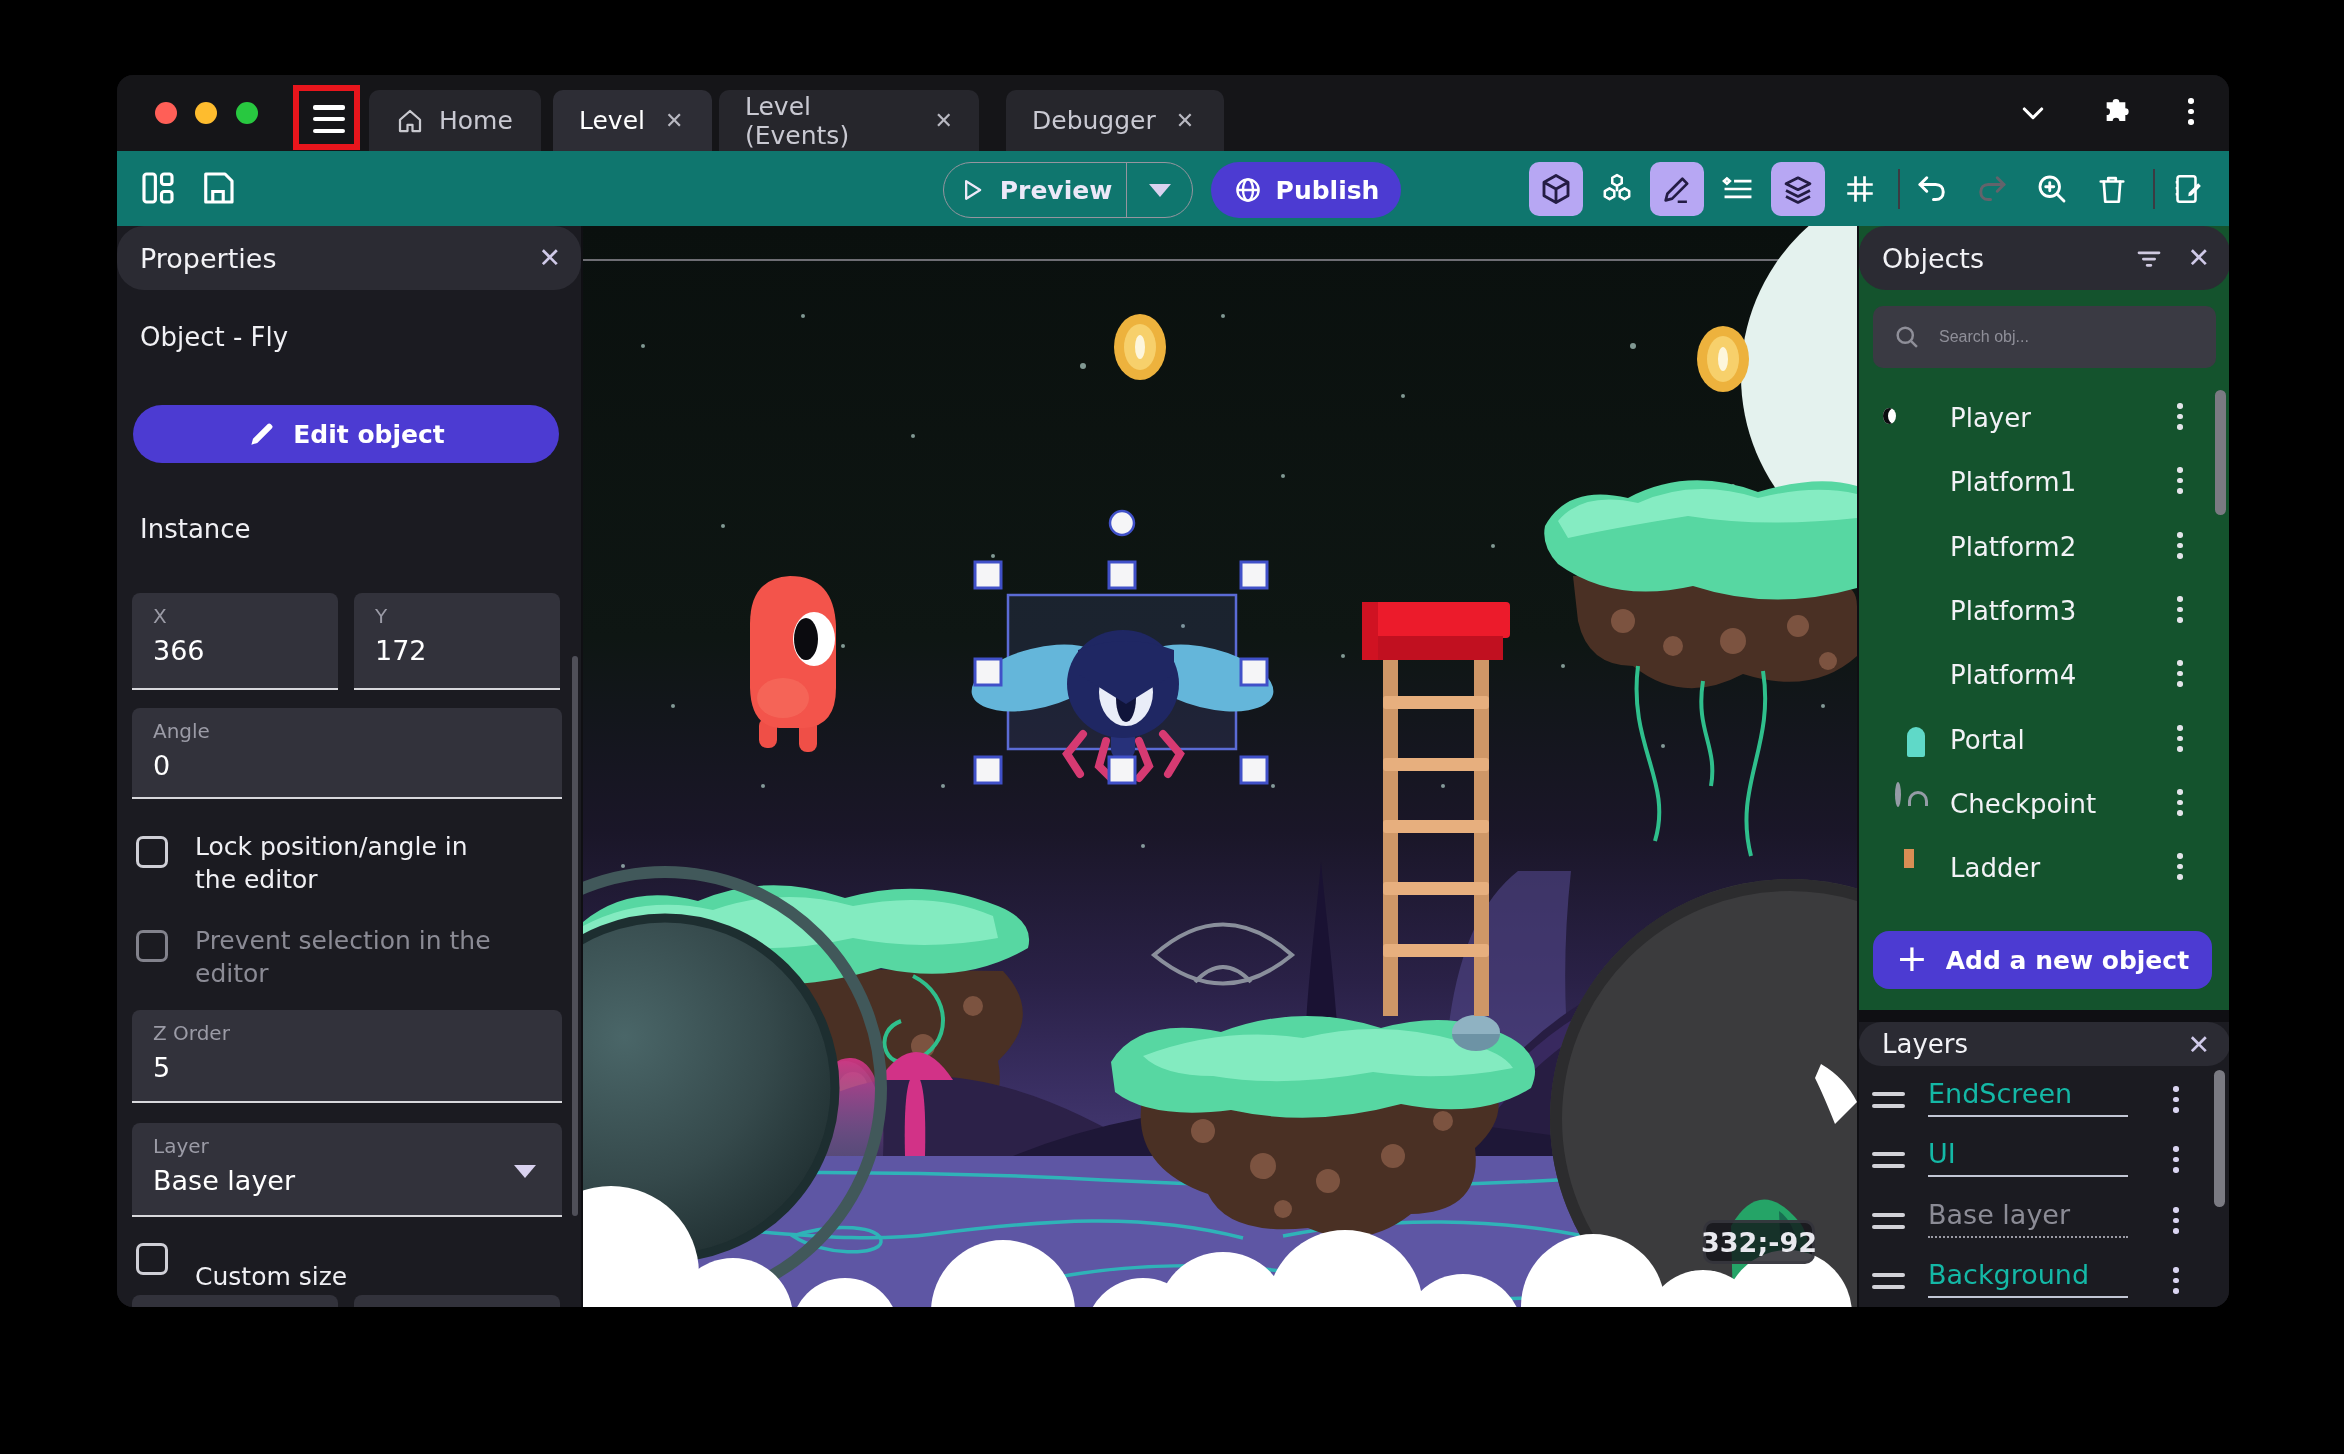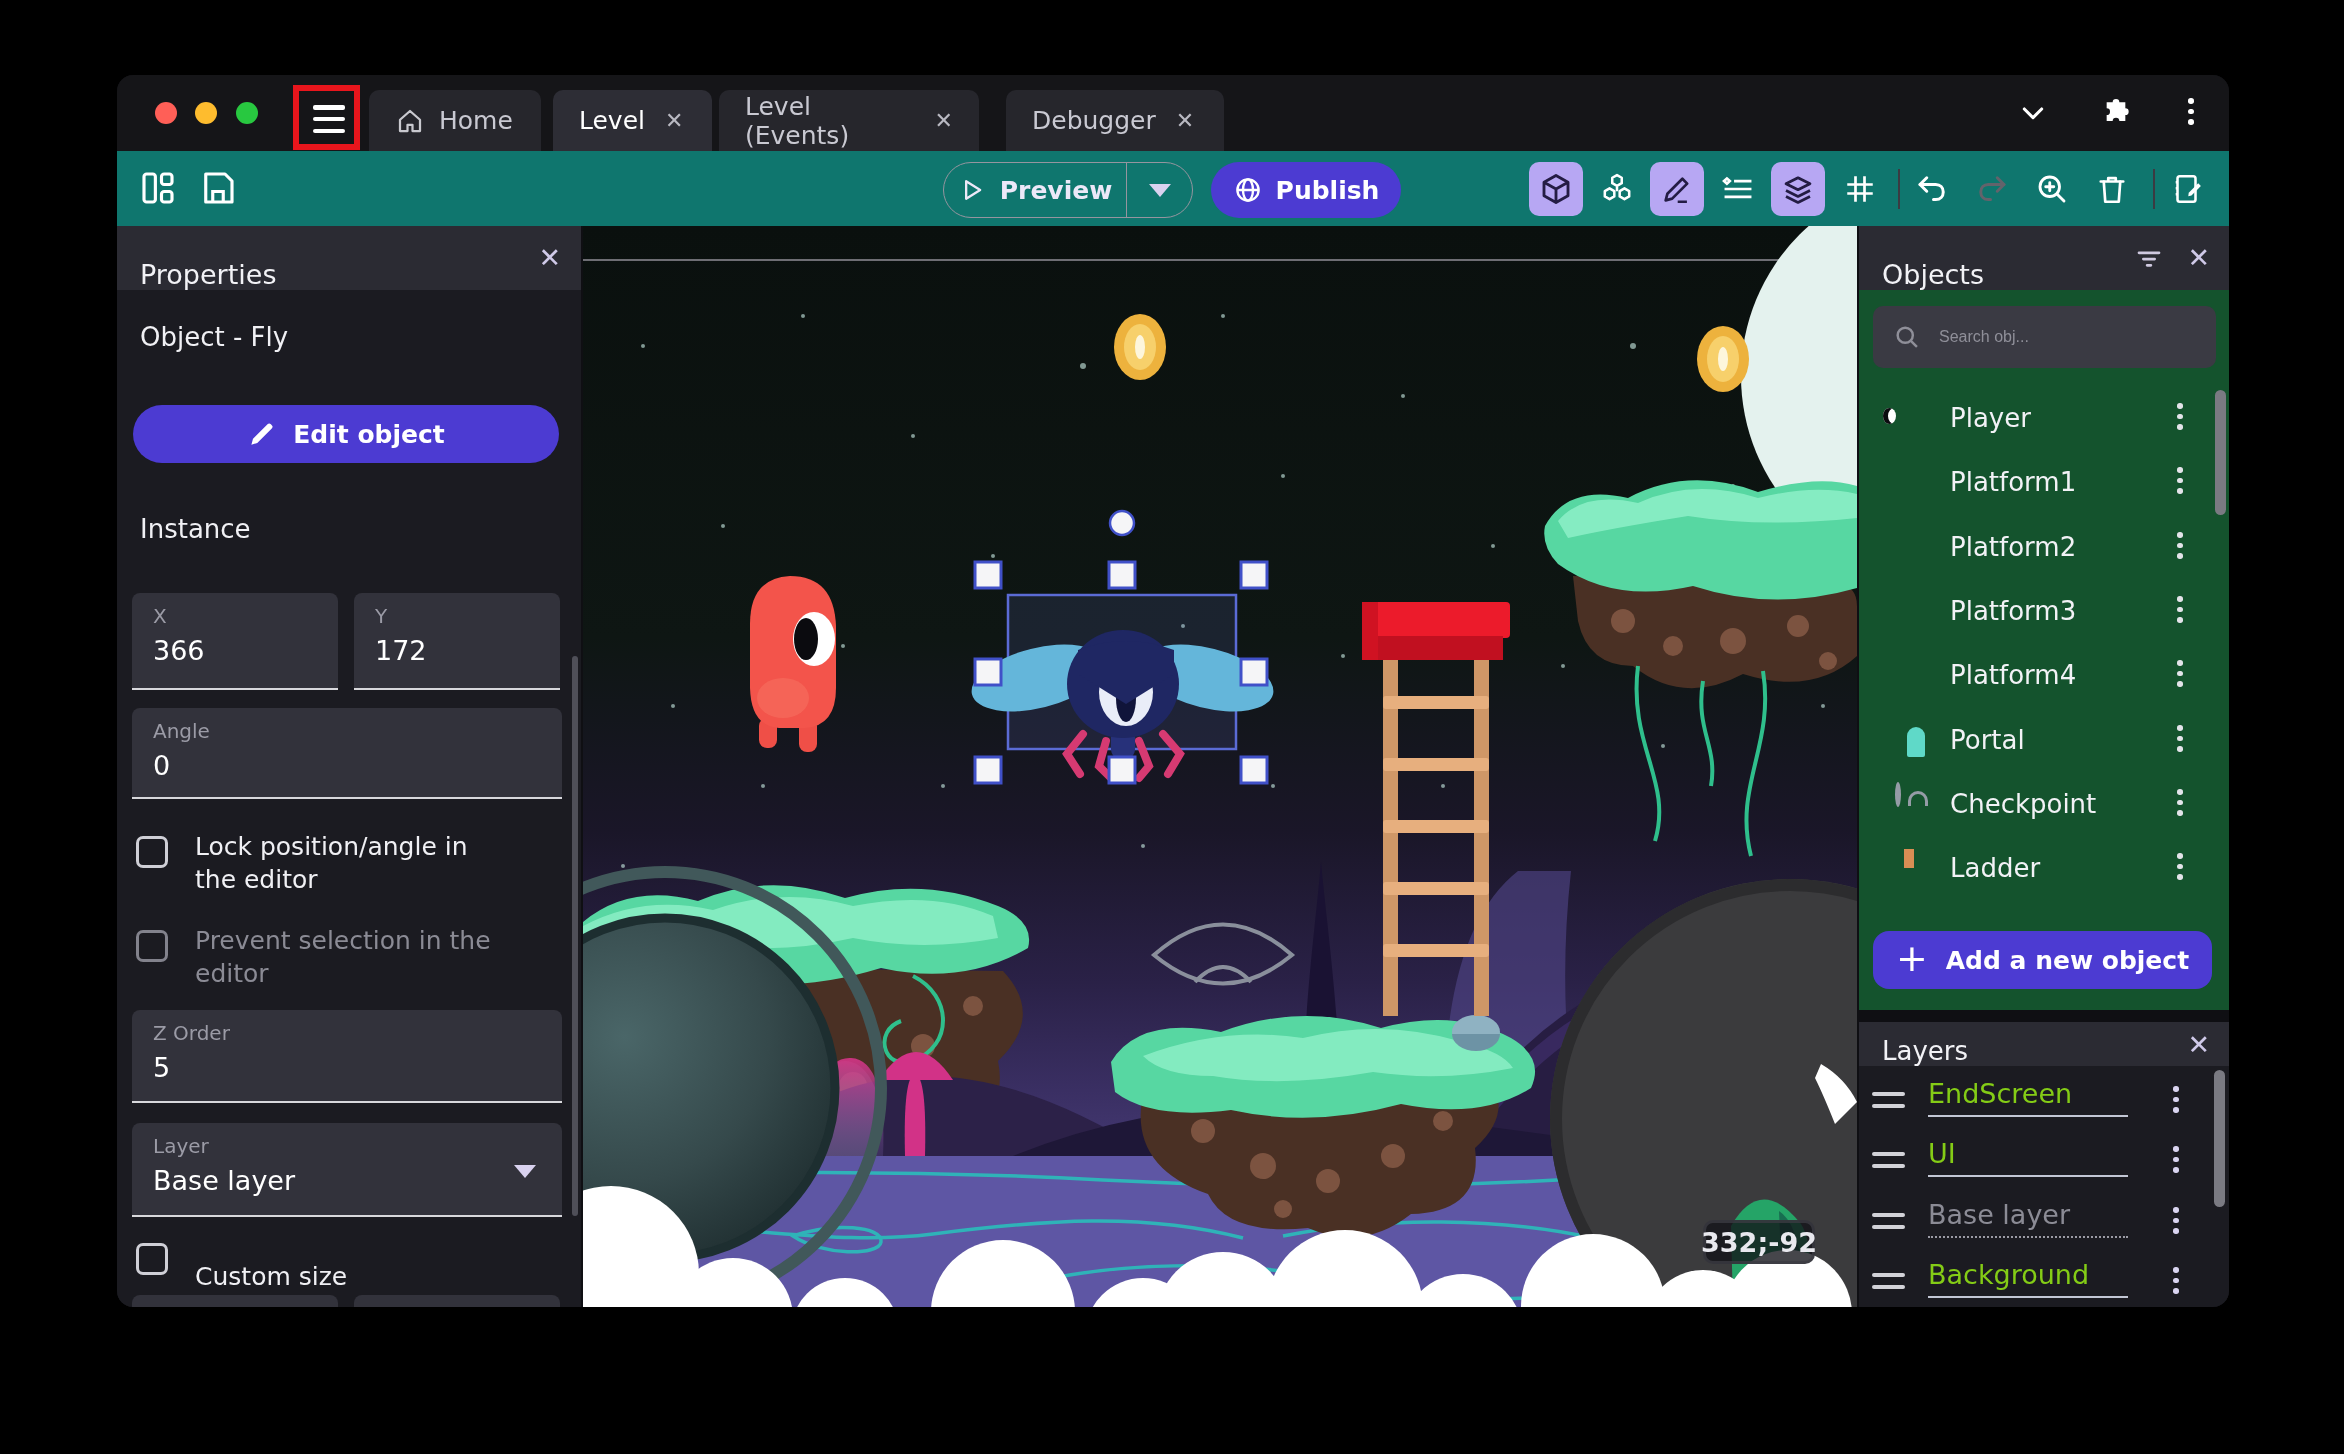--- a/index.html
+++ b/index.html
@@ -30,21 +30,21 @@
   #preview-main { flex:1; display:flex; align-items:center; justify-content:center; gap:14px; font-size:25px; font-weight:bold; height:100%; }
   #preview-drop { width:66px; height:100%; border-left:1.5px solid #95959f; display:flex; align-items:center; justify-content:center; }
   .caret-down { width:0; height:0; border-left:11px solid transparent; border-right:11px solid transparent; border-top:13px solid #d9d2ef; }
   #publish-btn { position:absolute; left:1094px; top:11px; width:190px; height:56px; background:#4c3bd2; border-radius:28px; display:flex; align-items:center; justify-content:center; gap:13px; color:#fff; font-size:25px; font-weight:bold; }
   .icon-btn { position:absolute; top:11px; width:54px; height:54px; border-radius:10px; display:flex; align-items:center; justify-content:center; }
   .icon-btn.active { background:#b7a7f3; }
   .tool-div { position:absolute; top:18px; width:2px; height:40px; background:#3b3b42; }
 
   
   #content { position:absolute; left:0; top:151px; width:2112px; height:1081px; background:#0f0f13; }
-  .panel-header { position:absolute; left:0; top:0; width:100%; height:64px; background:#2b2b33; display:flex; align-items:flex-end; }
+  .panel-header { position:absolute; left:0; top:0; width:100%; height:64px; background:#2b2b33; display:flex; align-items:center;border-radius:27px; }
   .panel-title { color:#f2f2f6; font-size:27px; font-weight:500; margin-left:23px; }
   .panel-close { position:absolute; right:20px; top:16px; color:#cfc9e8; font-size:27px; }
 
   
   #properties-panel { position:absolute; left:0; top:0; width:464px; height:1081px; background:#1b1b21; }
   #object-heading { position:absolute; left:23px; top:96px; color:#f0f0f4; font-size:26px; }
   #edit-object-btn { position:absolute; left:16px; top:179px; width:426px; height:58px; background:#4c3bd2; border-radius:29px; display:flex; align-items:center; justify-content:center; gap:16px; color:#fff; font-size:25px; font-weight:bold; }
   #instance-heading { position:absolute; left:23px; top:288px; color:#f0f0f4; font-size:26px; }
   .field { position:absolute; background:#32323b; border-bottom:2.5px solid #d8d8dc; border-radius:8px 8px 0 0; }
   .field .flabel { position:absolute; left:21px; top:11px; color:#9b9ba6; font-size:20px; }
@@ -75,21 +75,21 @@
   #add-object-btn { position:absolute; left:14px; top:705px; width:339px; height:58px; background:#4c3bd2; border-radius:16px; display:flex; align-items:center; justify-content:center; gap:18px; color:#fff; font-size:25px; font-weight:bold; }
   #add-object-btn .plus { font-size:38px; font-weight:normal; line-height:0; margin-top:-4px; }
 
   #layers-panel { position:absolute; left:1742px; top:796px; width:371px; height:285px; background:#1b1b21; }
   #layers-panel .panel-header { height:44px; background:#2b2b33; }
   #layers-panel .panel-title { font-size:26px; }
   #layers-panel .panel-close { top:7px; }
   .layer-row { position:absolute; left:0; width:100%; height:52px; }
   .drag-handle { position:absolute; left:13px; top:16px; width:33px; height:16px; display:flex; flex-direction:column; justify-content:space-between; }
   .drag-handle span { height:4px; background:#d2d2d8; border-radius:2px; }
-  .layer-name { position:absolute; left:69px; top:2px; width:200px; color:#84cc16; font-size:27px; font-weight:500; padding-bottom:6px; border-bottom:2px solid #c2c6d4; }
+  .layer-name { position:absolute; left:69px; top:2px; width:200px; color:#14b8a6; font-size:27px; font-weight:500; padding-bottom:6px; border-bottom:2px solid #c2c6d4; }
   .layer-name.muted { color:#8b8b95; border-bottom:2px dotted #9b9ba5; }
   .layer-kebab { position:absolute; left:314px; top:10px; }
   .layer-kebab i { background:#d9d4f0; }
 
   
   .thumb-player { position:relative; width:34px; height:42px; margin-left:4px; background:#f3544b; border-radius:14px 14px 6px 6px; }
   .thumb-player::after { content:""; position:absolute; right:3px; top:9px; width:13px; height:16px; background:#fff; border-radius:50%; box-shadow:inset 5px 0 0 #0b0b0f; }
   .thumb-platform { width:42px; height:24px; margin-top:9px; border-radius:8px 8px 10px 10px;
      background:linear-gradient(180deg,#57d7a2 0 46%,#4a3024 46% 100%); }
   .thumb-platform.tall { height:40px; margin-top:1px; background:linear-gradient(180deg,#57d7a2 0 28%,#4a3024 28% 100%); border-radius:8px 8px 4px 4px; }

